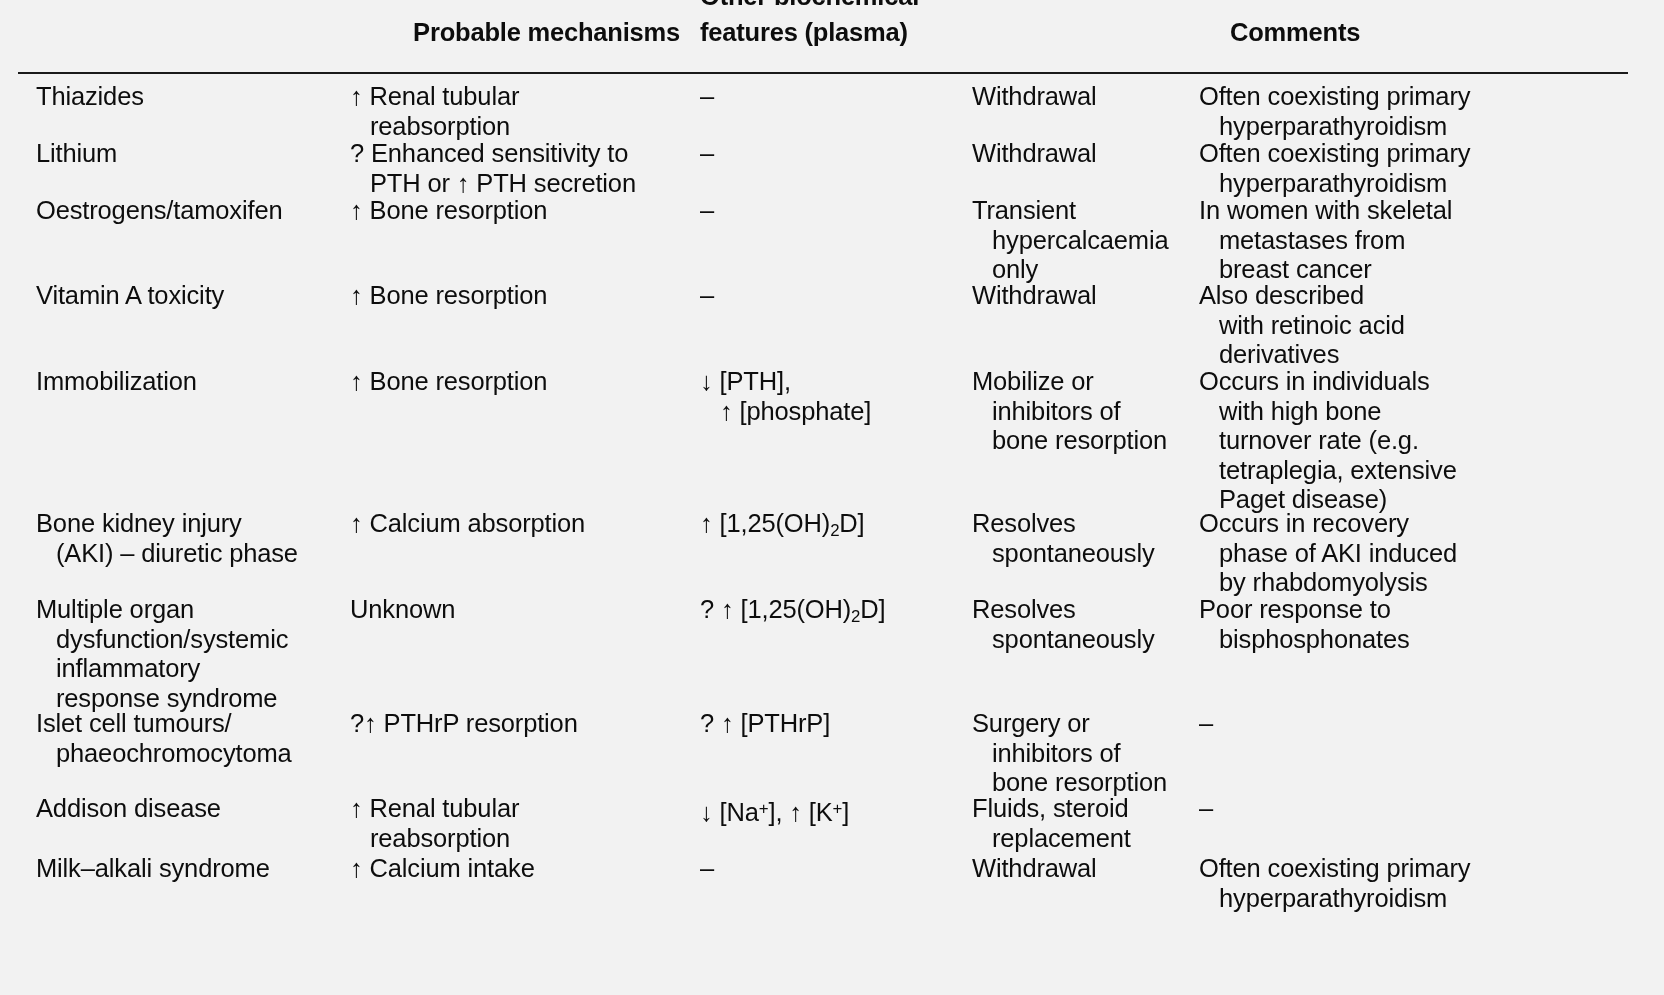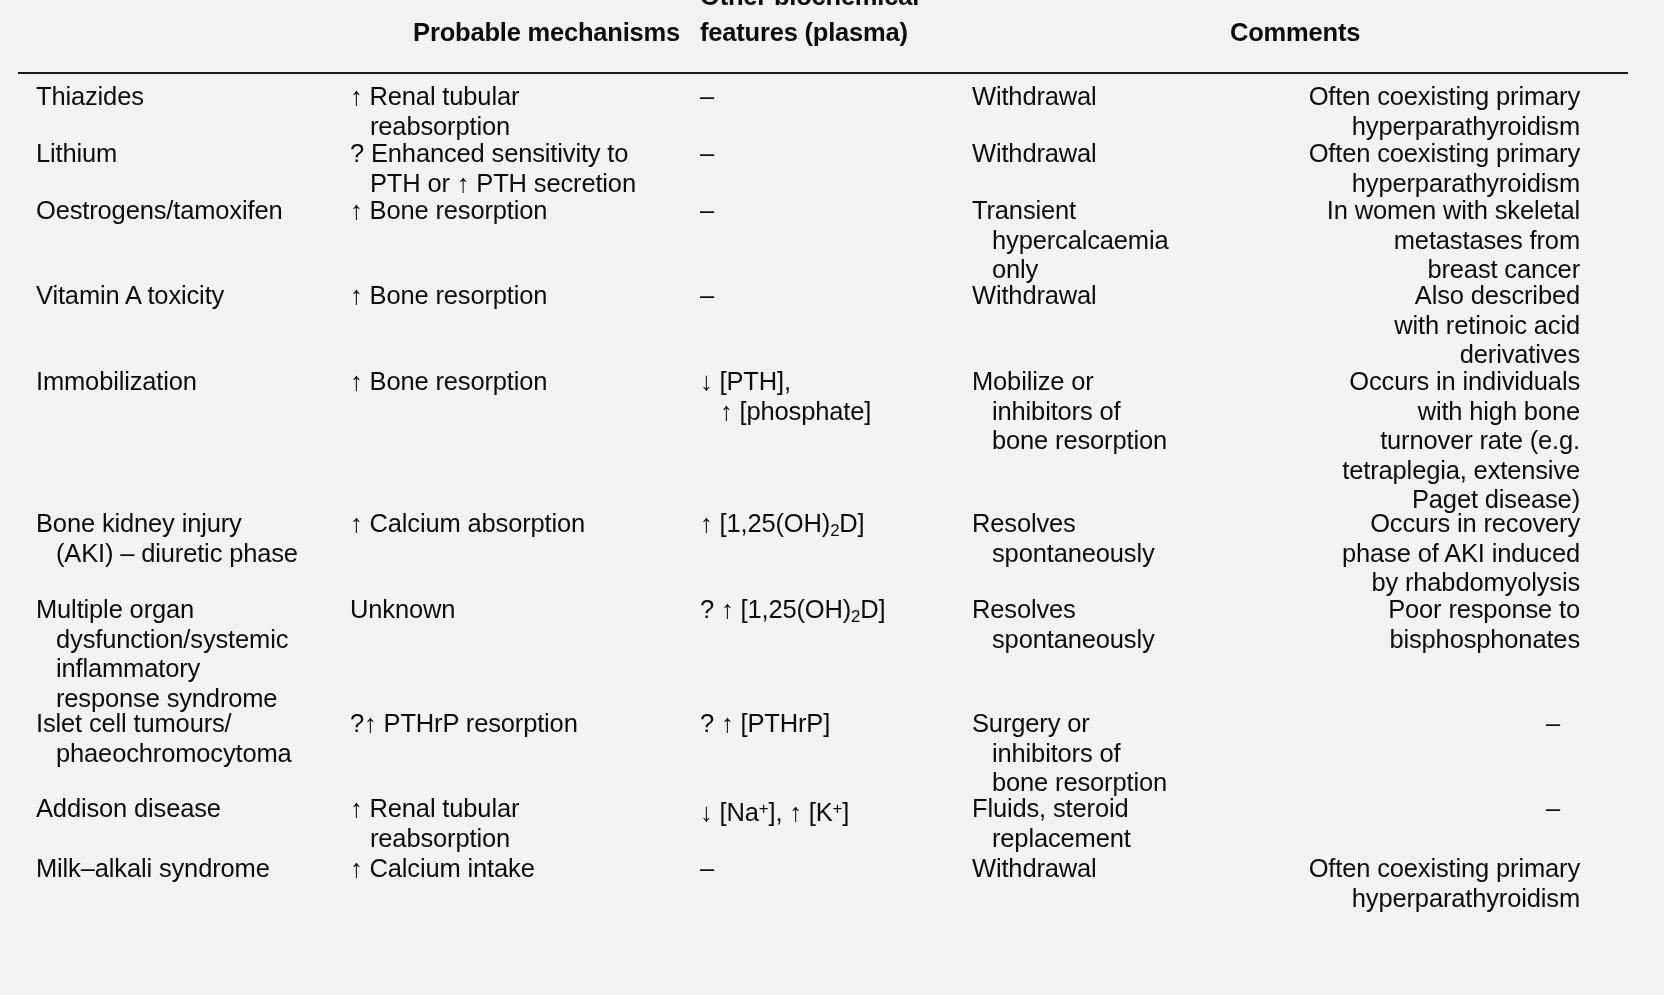--- a/index.html
+++ b/index.html
@@ -67,21 +67,21 @@
   .cell.nohang {
     text-indent: 0;
     padding-left: 0;
   }
 
   
   .col-cause      { left: 36px;   width: 310px; }
   .col-mech       { left: 350px;  width: 330px; }
   .col-bio        { left: 700px;  width: 250px; }
   .col-treat      { left: 972px;  width: 245px; }
-  .col-comments   { left: 1230px; width: 330px; text-align: right; }
+  .col-comments   { left: 1199px; width: 330px; }
 
   .h-cause    { left: 22px;   width: 310px; }
   .h-mech     { left: 350px;  width: 330px; text-align: right; }
   .h-bio      { left: 700px;  width: 250px; }
   .h-treat    { left: 972px;  width: 245px; }
   .h-comments { left: 1230px; width: 330px; }
 
   sub { font-size: 0.66em; vertical-align: -0.22em; }
   sup { font-size: 0.66em; vertical-align: 0.42em; }
 </style>

